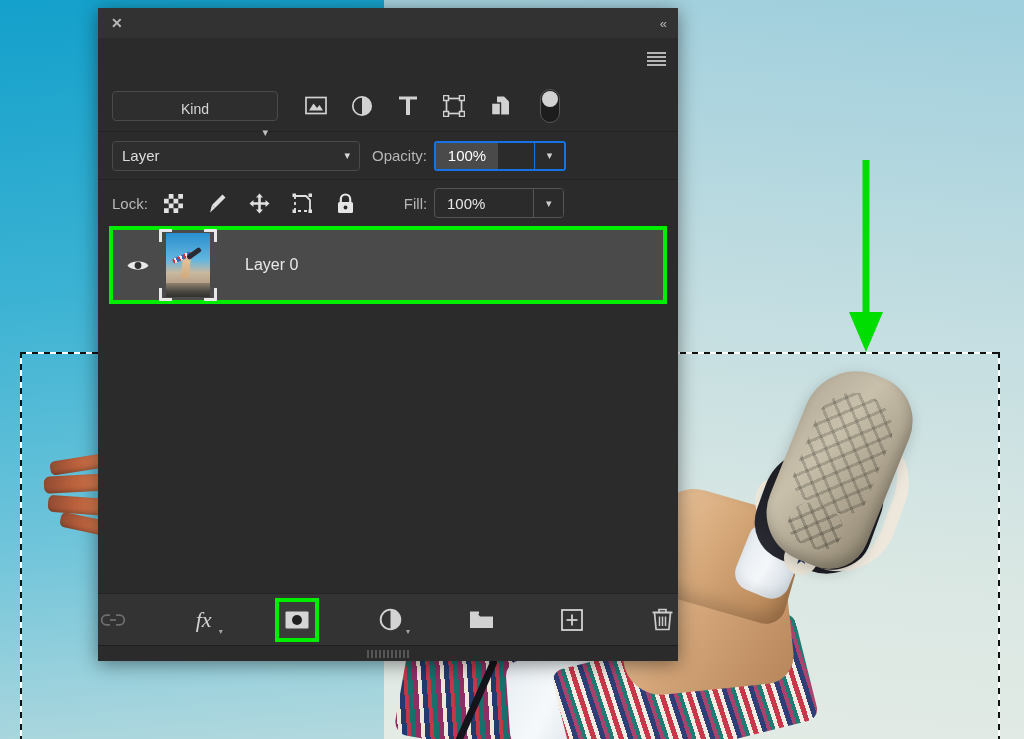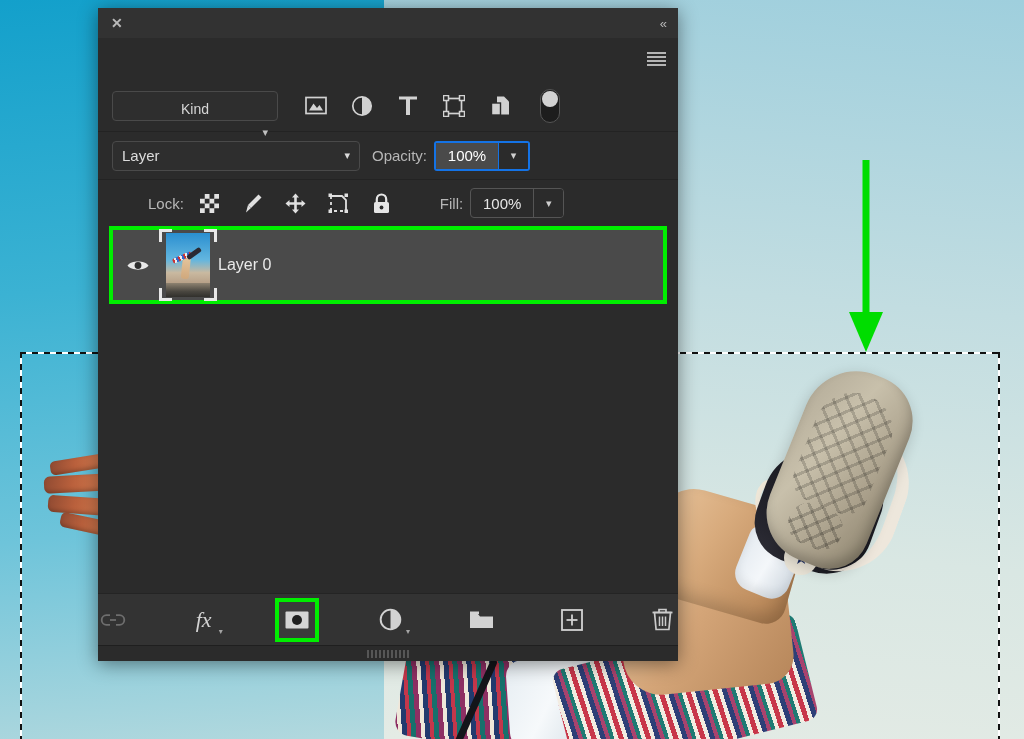--- a/index.html
+++ b/index.html
@@ -237,41 +237,41 @@
   .blend-select {
     width: 248px; height: 30px;
     background: #2e2e2e; border: 1px solid #4a4a4a; border-radius: 4px;
     display: flex; align-items: center; padding: 0 9px;
     font-size: 15px; color: #dcdcdc; cursor: pointer;
   }
   .blend-select .chev { margin-left: auto; font-size: 11px; }
   .num-label { font-size: 15px; color: #b6b6b6; margin-left: 12px; margin-right: 7px; }
   .num-box {
     display: flex; align-items: stretch; height: 30px;
-    border: 2px solid #1473e6; border-radius: 3px; overflow: hidden;
+    border: 2px solid #1473e6; border-radius: 3px; overflow: hidden; gap: 36px;
   }
   .num-box.plain { border: 1px solid #555; border-radius: 4px; }
   .num-val {
     min-width: 62px; padding: 0 8px;
     display: flex; align-items: center; justify-content: center;
     font-size: 15px; color: #fff; background: #4a4a4a;
   }
   .num-box.plain .num-val { background: transparent; color: #e6e6e6; }
   .num-step {
     width: 30px; display: flex; align-items: center; justify-content: center;
     border-left: 1px solid #1473e6; font-size: 11px; color: #cfcfcf;
     cursor: pointer; background: #2b2b2b;
   }
   .num-box.plain .num-step { border-left: 1px solid #555; }
 
   .lock-row {
     height: 46px; display: flex; align-items: center;
     padding: 0 14px; flex: none;
   }
-  .lock-label { font-size: 15px; color: #b9b9b9; margin-right: 14px; margin-left: 36px; }
+  .lock-label { font-size: 15px; color: #b9b9b9; margin-right: 14px; }
   .lock-icons { display: flex; align-items: center; gap: 19px; }
   .lk { width: 24px; height: 24px; display: flex; align-items: center; justify-content: center; cursor: pointer; }
   .fill-label { font-size: 15px; color: #b6b6b6; margin-left: 46px; margin-right: 7px; }
 
   .layer-list { flex: 1; background: #2b2b2b; padding: 0 0; position: relative; }
   .layer-row-wrap {
     margin: 0 11px;
     border: 4px solid #00ee00;
     background: #4a4a4a;
     height: 78px;
@@ -309,21 +309,21 @@
     position: absolute; left: 0; bottom: 0; width: 100%; height: 14px;
     background: linear-gradient(180deg,#8e8270 0%, #4a4740 60%, #31302c 100%);
   }
   .corner {
     position: absolute; width: 13px; height: 13px; border: 3px solid #e8e8e8;
   }
   .c-tl { left: 0; top: 0; border-right: none; border-bottom: none; }
   .c-tr { right: 0; top: 0; border-left: none; border-bottom: none; }
   .c-bl { left: 0; bottom: 0; border-right: none; border-top: none; }
   .c-br { right: 0; bottom: 0; border-left: none; border-top: none; }
-  .layer-name { font-size: 16px; color: #e9e9e9; margin-left: 1px; }
+  .layer-name { font-size: 16px; color: #e9e9e9; margin-left: 28px; }
 
   .bottom-bar {
     height: 52px; background: #333333;
     display: flex; align-items: center; justify-content: space-between;
     gap: 27px; flex: none; border-top: 1px solid #242424;
   }
   .bb {
     width: 30px; height: 30px;
     display: flex; align-items: center; justify-content: center;
     cursor: pointer; position: relative;

